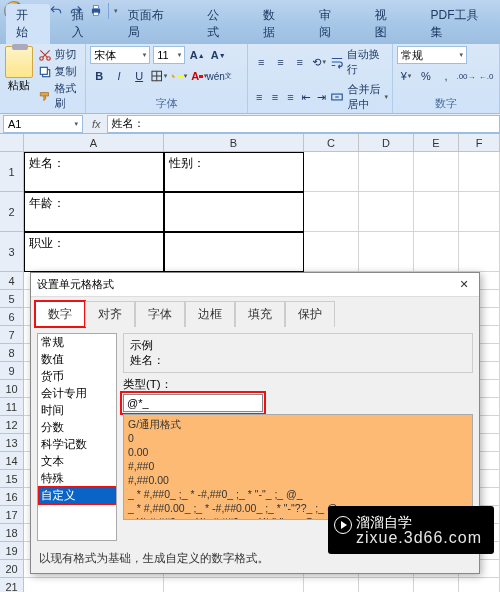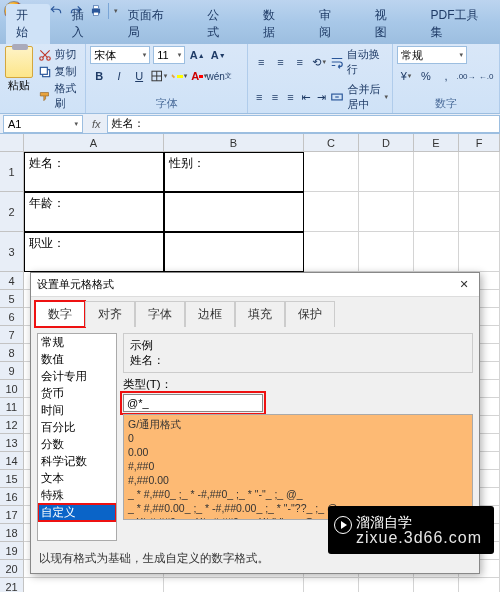--- a/index.html
+++ b/index.html
@@ -494,24 +494,23 @@
     <div class="dlg-tab">对齐</div>
     <div class="dlg-tab">字体</div>
     <div class="dlg-tab">边框</div>
     <div class="dlg-tab">填充</div>
     <div class="dlg-tab">保护</div>
   </div>
   <div class="dlg-body">
     <div class="cat-list">
       <div class="cat-item">常规</div>
       <div class="cat-item">数值</div>
+      <div class="cat-item">货币</div>
       <div class="cat-item">会计专用</div>
-      <div class="cat-item">货币</div>
       <div class="cat-item">时间</div>
-      <div class="cat-item">百分比</div>
       <div class="cat-item">分数</div>
       <div class="cat-item">科学记数</div>
       <div class="cat-item">文本</div>
       <div class="cat-item">特殊</div>
       <div class="cat-item sel red-box">自定义</div>
     </div>
     <div class="right-pane">
       <div class="sample-box">
         <div>示例</div>
         <div>姓名：</div>

